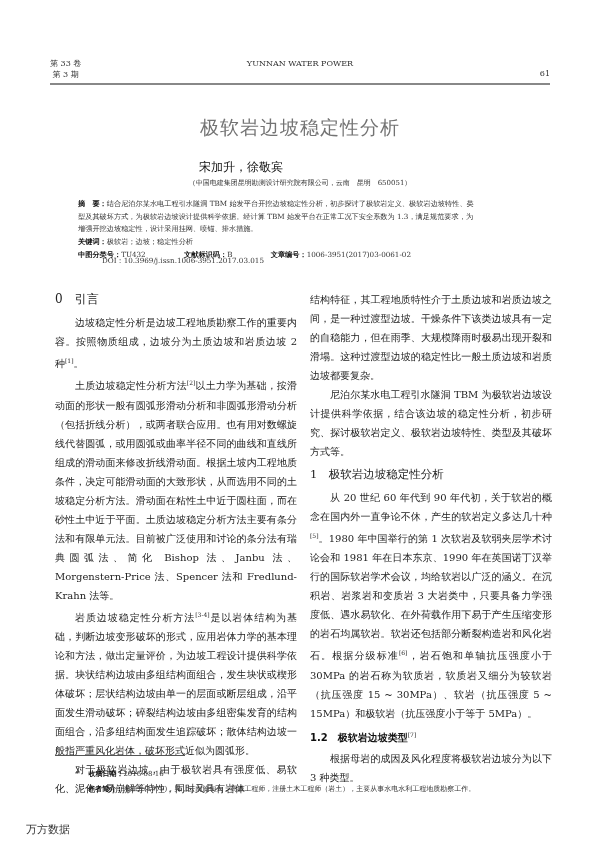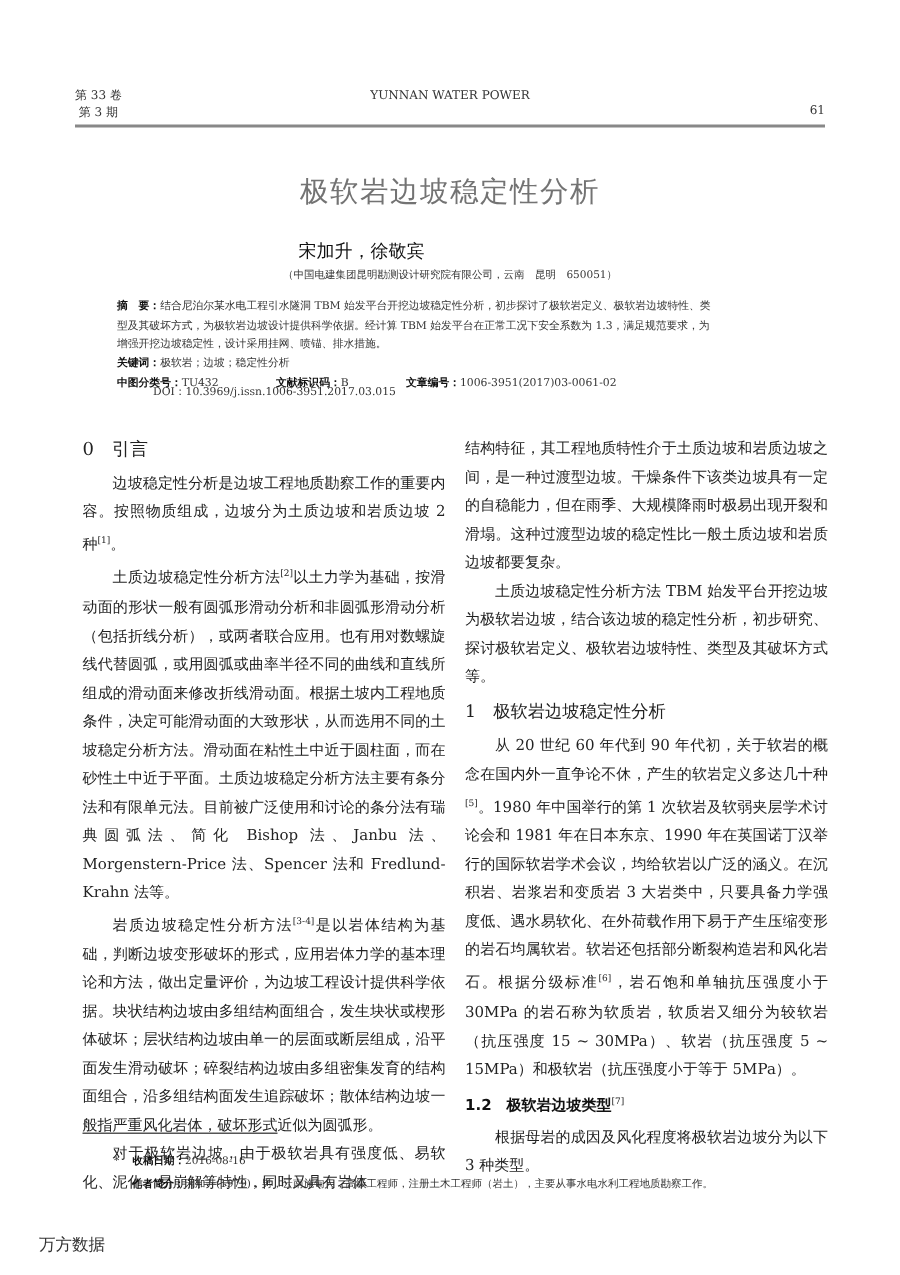--- a/index.html
+++ b/index.html
@@ -67,21 +67,21 @@
 <div class="abs col col-left">
   <div class="sec1">0　引言</div>
   <p><span>边坡稳定性分析是边坡工程地质勘察工作的重要内容。按照物质组成，边坡分为土质边坡和岩质边坡 2 种</span><sup>[1]</sup><span>。</span></p>
   <p><span>土质边坡稳定性分析方法</span><sup>[2]</sup><span>以土力学为基础，按滑动面的形状一般有圆弧形滑动分析和非圆弧形滑动分析（包括折线分析），或两者联合应用。也有用对数螺旋线代替圆弧，或用圆弧或曲率半径不同的曲线和直线所组成的滑动面来修改折线滑动面。根据土坡内工程地质条件，决定可能滑动面的大致形状，从而选用不同的土坡稳定分析方法。滑动面在粘性土中近于圆柱面，而在砂性土中近于平面。土质边坡稳定分析方法主要有条分法和有限单元法。目前被广泛使用和讨论的条分法有瑞典圆弧法、简化 Bishop 法、Janbu 法、Morgenstern-Price 法、Spencer 法和 Fredlund-Krahn 法等。</span></p>
   <p><span>岩质边坡稳定性分析方法</span><sup>[3-4]</sup><span>是以岩体结构为基础，判断边坡变形破坏的形式，应用岩体力学的基本理论和方法，做出定量评价，为边坡工程设计提供科学依据。块状结构边坡由多组结构面组合，发生块状或楔形体破坏；层状结构边坡由单一的层面或断层组成，沿平面发生滑动破坏；碎裂结构边坡由多组密集发育的结构面组合，沿多组结构面发生追踪破坏；散体结构边坡一般指严重风化岩体，破坏形式近似为圆弧形。</span></p>
   <p>对于极软岩边坡，由于极软岩具有强度低、易软化、泥化、易崩解等特性，同时又具有岩体</p>
 </div>
 
 <div class="abs col col-right">
   <p class="noind">结构特征，其工程地质特性介于土质边坡和岩质边坡之间，是一种过渡型边坡。干燥条件下该类边坡具有一定的自稳能力，但在雨季、大规模降雨时极易出现开裂和滑塌。这种过渡型边坡的稳定性比一般土质边坡和岩质边坡都要复杂。</p>
-  <p>土质边坡稳定性分析方法 TBM 始发平台开挖边坡为极软岩边坡，结合该边坡的稳定性分析，初步研究、探讨极软岩定义、极软岩边坡特性、类型及其破坏方式等。</p>
+  <p>尼泊尔某水电工程引水隧洞 TBM 为极软岩边坡设计提供科学依据，结合该边坡的稳定性分析，初步研究、探讨极软岩定义、极软岩边坡特性、类型及其破坏方式等。</p>
   <div class="sec">1　极软岩边坡稳定性分析</div>
   <p><span>从 20 世纪 60 年代到 90 年代初，关于软岩的概念在国内外一直争论不休，产生的软岩定义多达几十种</span><sup>[5]</sup><span>。1980 年中国举行的第 1 次软岩及软弱夹层学术讨论会和 1981 年在日本东京、1990 年在英国诺丁汉举行的国际软岩学术会议，均给软岩以广泛的涵义。在沉积岩、岩浆岩和变质岩 3 大岩类中，只要具备力学强度低、遇水易软化、在外荷载作用下易于产生压缩变形的岩石均属软岩。软岩还包括部分断裂构造岩和风化岩石。根据分级标准</span><sup>[6]</sup><span>，岩石饱和单轴抗压强度小于 30MPa 的岩石称为软质岩，软质岩又细分为较软岩（抗压强度 15 ~ 30MPa）、软岩（抗压强度 5 ~ 15MPa）和极软岩（抗压强度小于等于 5MPa）。</span></p>
   <div class="subsec"><span class="b">1.2　极软岩边坡类型</span><sup>[7]</sup></div>
   <p>根据母岩的成因及风化程度将极软岩边坡分为以下 3 种类型。</p>
 </div>
 
 <div class="abs fn-rule"></div>
 <div class="abs fn" style="top:769px; left:76px;">
   <span>*</span>&nbsp;&nbsp;&nbsp;&nbsp;<span class="b">收稿日期：</span><span>2016-08-16</span>
 </div>

